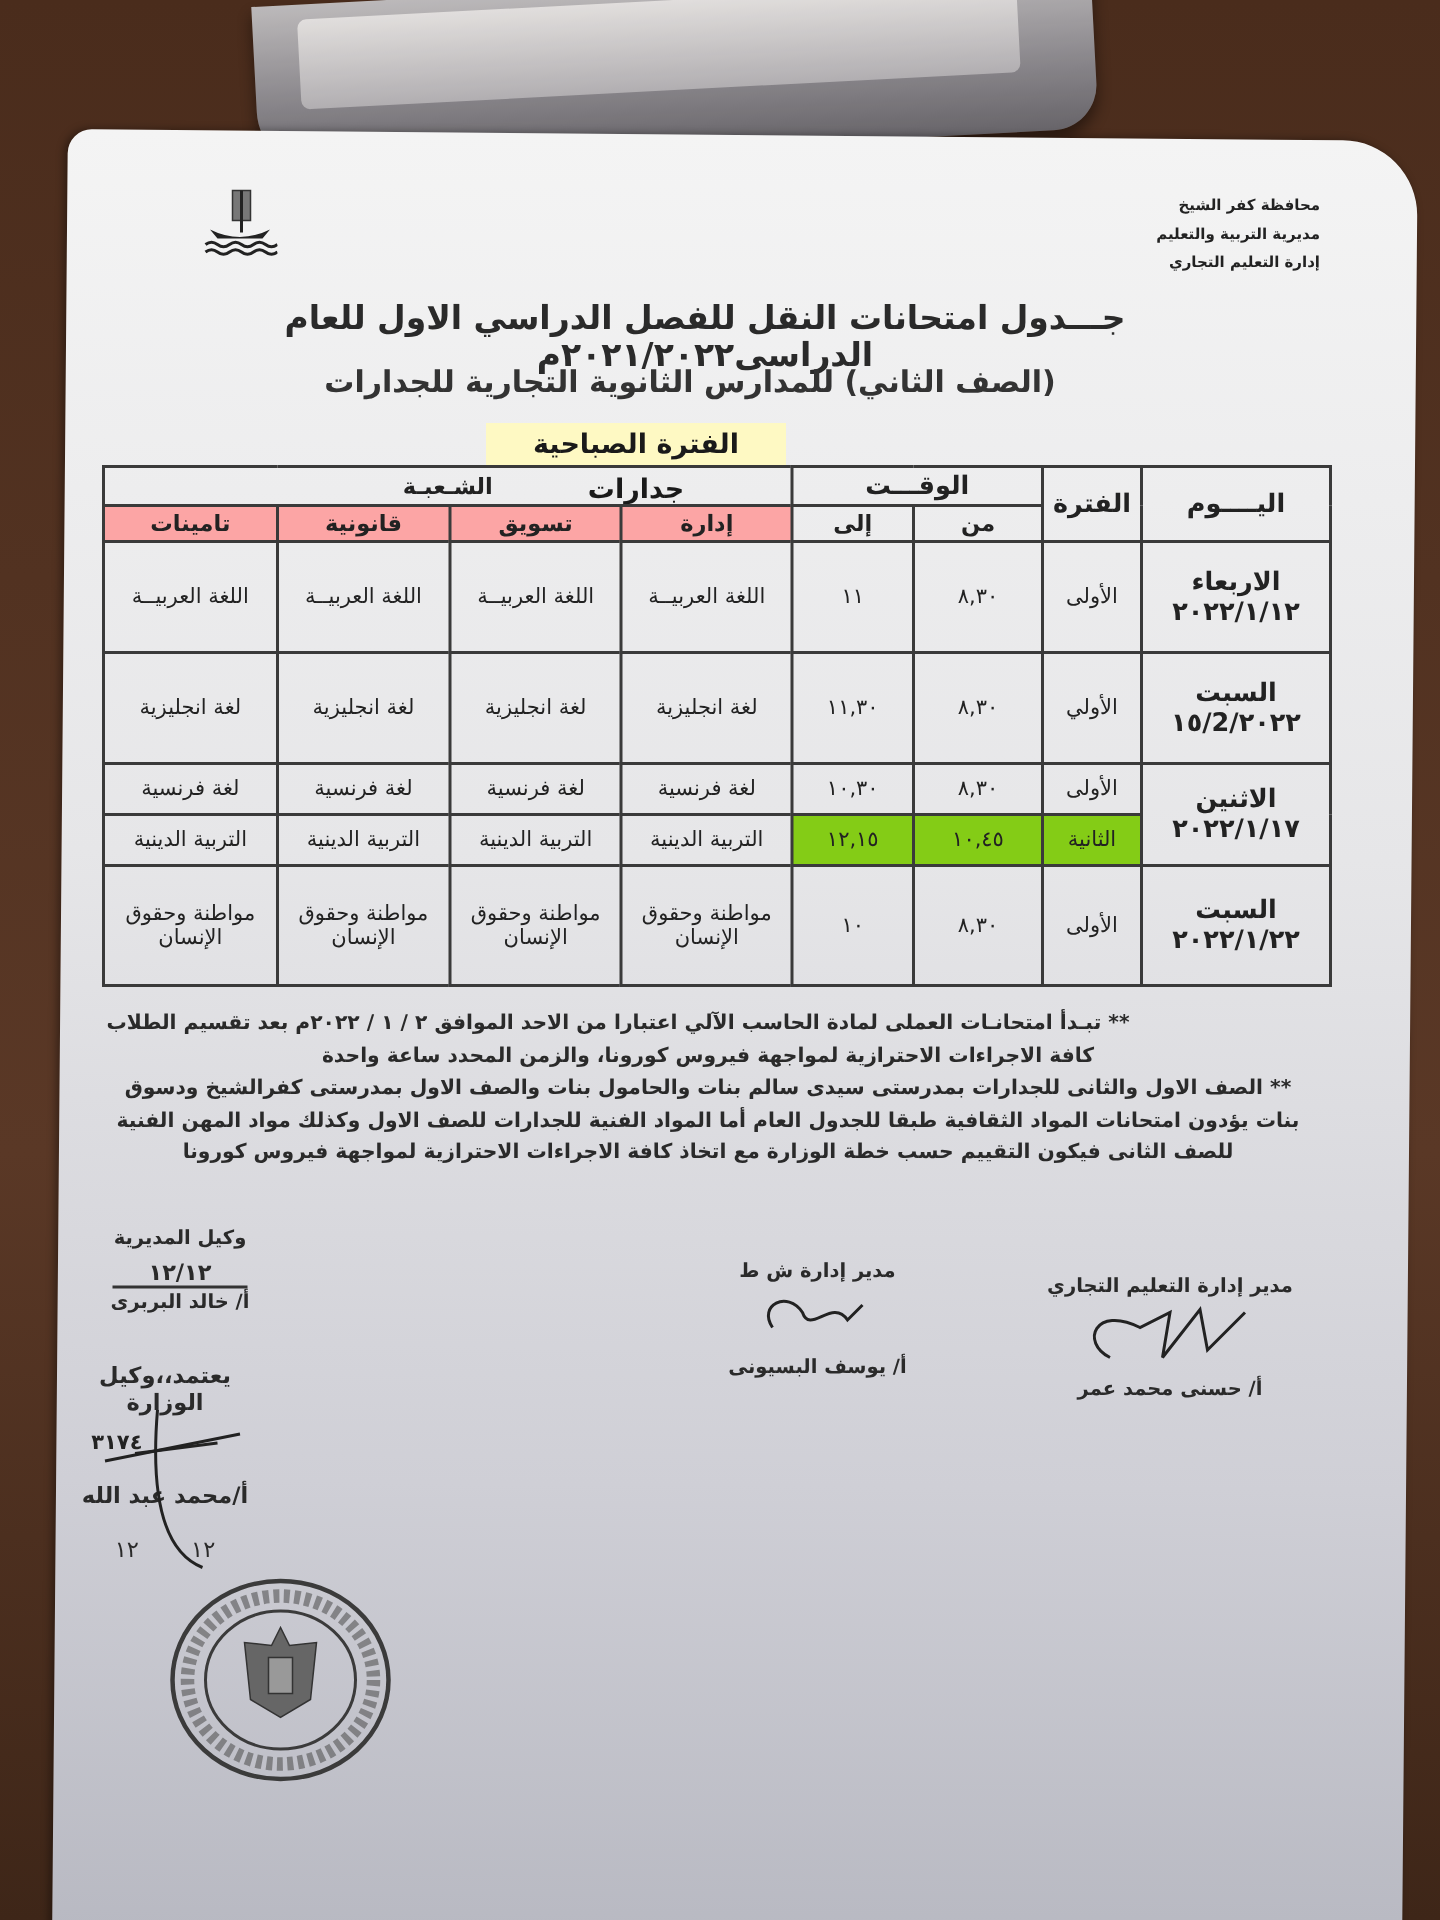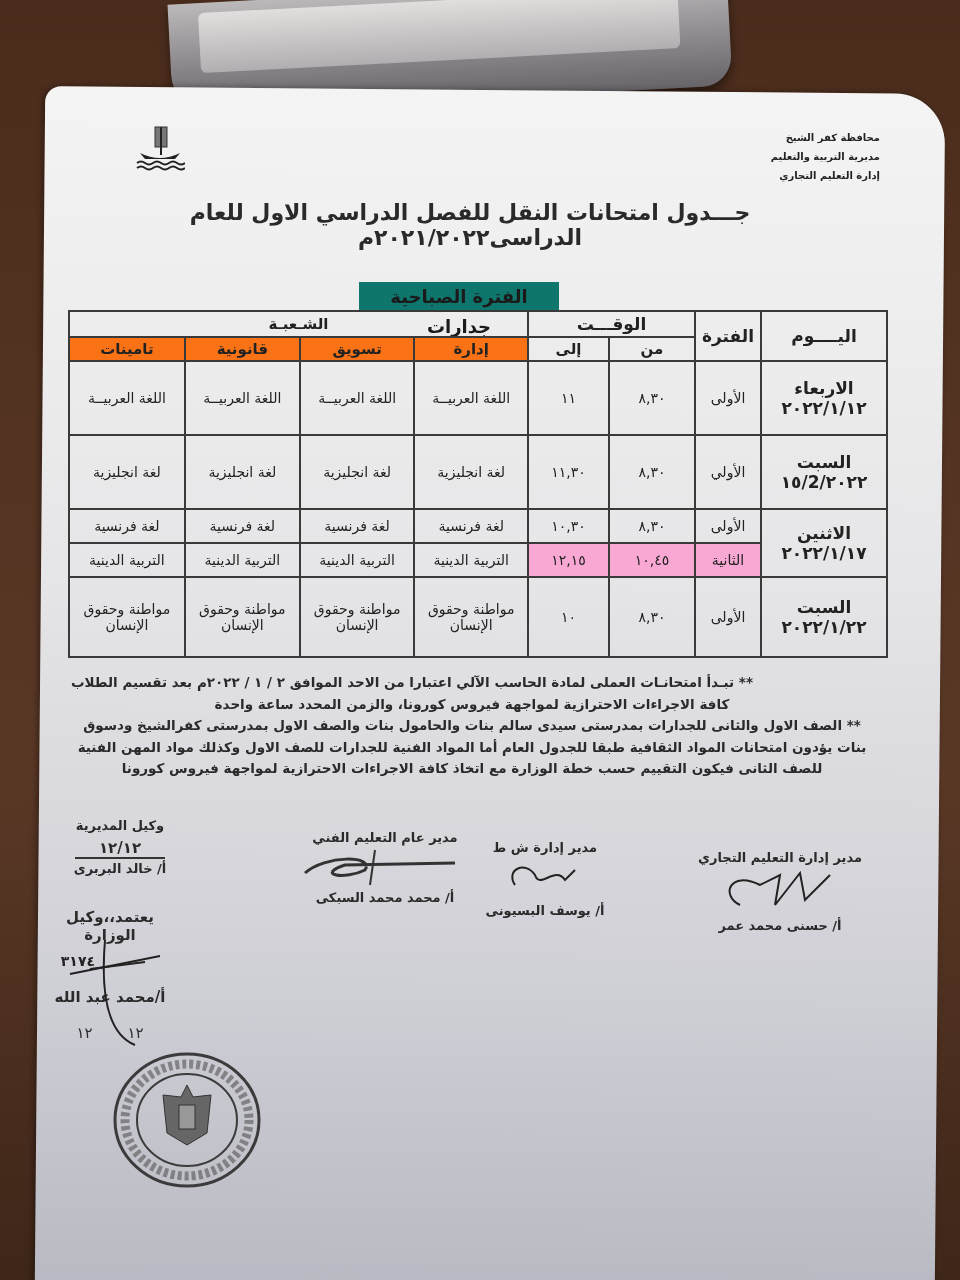--- a/index.html
+++ b/index.html
@@ -18,28 +18,28 @@
     box-shadow:-2px 0 6px rgba(0,0,0,.4);}
   .doc{position:absolute;left:0;top:0;width:960px;height:1280px;direction:rtl;}
   .hdr{position:absolute;right:80px;top:128px;text-align:right;font-size:10px;
     font-weight:bold;line-height:19px;color:#222;}
   .logo{position:absolute;left:135px;top:125px;width:50px;height:46px;}
   .title{position:absolute;left:120px;top:200px;width:700px;text-align:center;
     font-size:22px;font-weight:bold;color:#2a2a2a;}
   .subtitle{position:absolute;left:200px;top:242px;width:520px;text-align:center;
     font-size:20px;font-weight:bold;color:#333;}
   .subtitle b{font-weight:900;}
-  .period{position:absolute;left:359px;top:282px;width:200px;height:30px;
-    background:#0f766e;text-align:center;font-size:18px;font-weight:900;color:#1a1a1a;line-height:30px;}
+  .period{position:absolute;left:324px;top:282px;width:200px;height:30px;
+    background:#fef9c3;text-align:center;font-size:18px;font-weight:900;color:#1a1a1a;line-height:30px;}
   table{position:absolute;left:68px;top:310px;width:820px;border-collapse:collapse;
     direction:rtl;font-size:14px;}
   td,th{border:2px solid #3a3a3a;text-align:center;vertical-align:middle;padding:2px;}
   th{font-weight:bold;font-size:15px;}
-  .shade{background:#f97316;}
-  .shade2{background:#f9a8d4;margin-left:14px;}
+  .shade{background:#fca5a5;}
+  .shade2{background:#84cc16;margin-left:14px;}
   .big{font-size:17px;font-weight:900;}
   .notes{position:absolute;right:78px;top:672px;width:820px;direction:rtl;
     text-align:center;font-size:13.5px;font-weight:bold;line-height:21.5px;color:#2a2a2a;}
   .sig{position:absolute;direction:rtl;text-align:center;font-size:13px;font-weight:bold;color:#2a2a2a;}
   .scrawl{position:absolute;}
   .stamp{position:absolute;left:105px;top:1045px;width:165px;height:150px;}
 </style>
 </head>
 <body>
 
@@ -58,20 +58,24 @@
 
   <svg class="logo" viewBox="0 0 50 46">
     <rect x="20" y="2" width="12" height="20" fill="#777" stroke="#333"></rect>
     <line x1="26" y1="2" x2="26" y2="30" stroke="#222" stroke-width="2"></line>
     <path d="M5 28 Q25 38 45 28 L40 34 L10 34 Z" fill="#222"></path>
     <path d="M2 38 q4 -3 8 0 t8 0 t8 0 t8 0 t8 0 t8 0" stroke="#222" fill="none" stroke-width="2"></path>
     <path d="M2 43 q4 -3 8 0 t8 0 t8 0 t8 0 t8 0 t8 0" stroke="#222" fill="none" stroke-width="2"></path>
   </svg>
 
   <div class="title">جـــدول امتحانات النقل للفصل الدراسي الاول للعام الدراسى٢٠٢١/٢٠٢٢م</div>
+  <div class="subtitle">
+    <span>(</span><b>الصف الثاني</b><span>)</span>
+    <span>للمدارس الثانوية التجارية للجدارات</span>
+  </div>
   <div class="period">الفترة الصباحية جدارات</div>
 
   <table>
     <tbody>
         <tr>
       <th rowspan="2" class="big" style="width:120px">اليــــوم</th>
       <th rowspan="2" class="big" style="width:60px">الفترة</th>
       <th colspan="2" class="big">الوقـــت</th>
       <th colspan="4">الشـعبـة</th>
     </tr>
@@ -161,28 +165,20 @@
         <path d="M30 40 C10 30 20 5 50 20 L70 10 L65 40 L90 8 L95 35 L120 10" stroke="#222" fill="none" stroke-width="2"></path>
       </svg>
     <div>أ/ حسنى محمد عمر</div>
   </div>
   <div class="sig" style="right:330px;top:840px;width:170px">
     <div>مدير إدارة ش ط</div>
     <svg width="100" height="45" viewBox="0 0 100 45">
         <path d="M20 30 C10 15 30 5 40 20 C45 35 60 10 70 25 L80 15" stroke="#222" fill="none" stroke-width="2"></path>
       </svg>
     <div>أ/ يوسف البسيونى</div>
-  </div>
-  <div class="sig" style="right:470px;top:830px;width:210px">
-    <div>مدير عام التعليم الفني</div>
-    <svg width="200" height="42" viewBox="0 0 200 42">
-        <path d="M20 28 C40 10 90 10 80 25 C60 35 30 30 60 20 L170 18" stroke="#333" fill="none" stroke-width="3"></path>
-        <line x1="90" y1="5" x2="85" y2="40" stroke="#333" stroke-width="2"></line>
-      </svg>
-    <div>أ/ محمد محمد السبكى</div>
   </div>
   <div class="sig" style="right:780px;top:818px;width:120px">
     <div>وكيل المديرية</div>
     <div style="font-size:15px;margin-top:6px;border-bottom:2px solid #333;width:90px;margin-left:auto;margin-right:auto">١٢/١٢</div>
     <div style="margin-top:2px">أ/ خالد البربرى</div>
   </div>
 
   <div class="sig" style="right:790px;top:908px;width:120px;font-size:15px">
     <div>يعتمد،،وكيل الوزارة</div>
     <svg width="120" height="40" viewBox="0 0 120 40">

